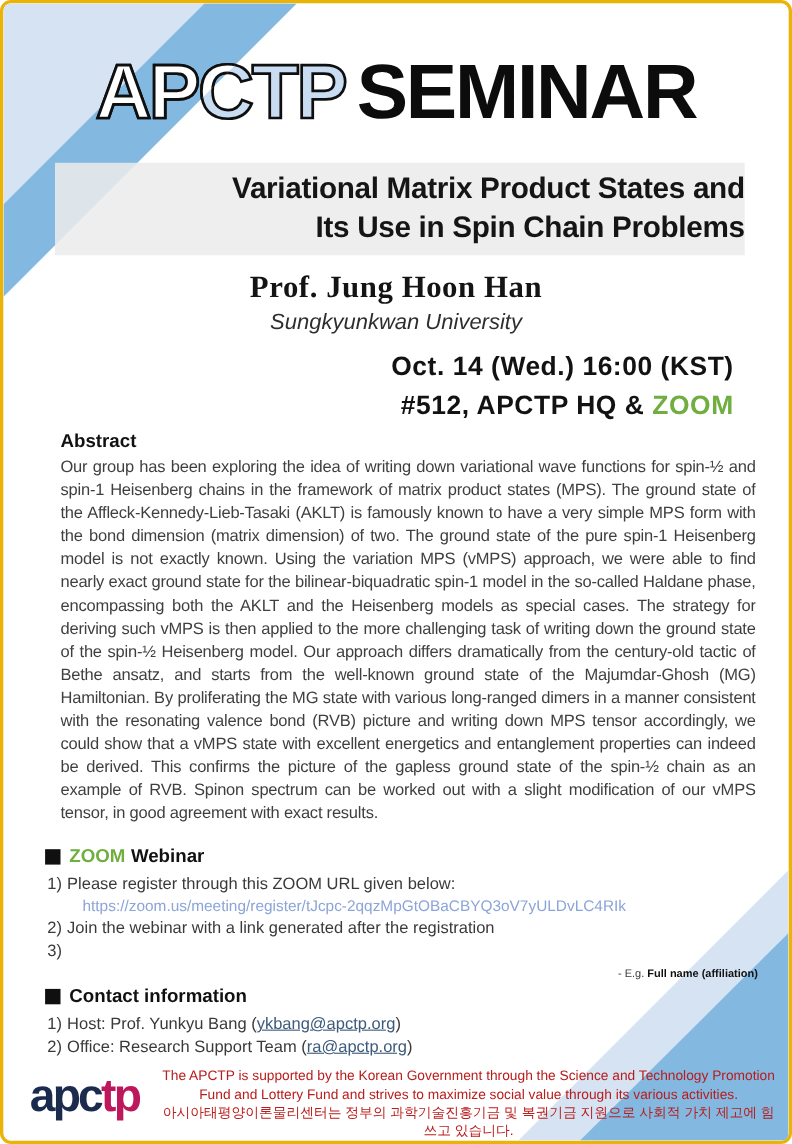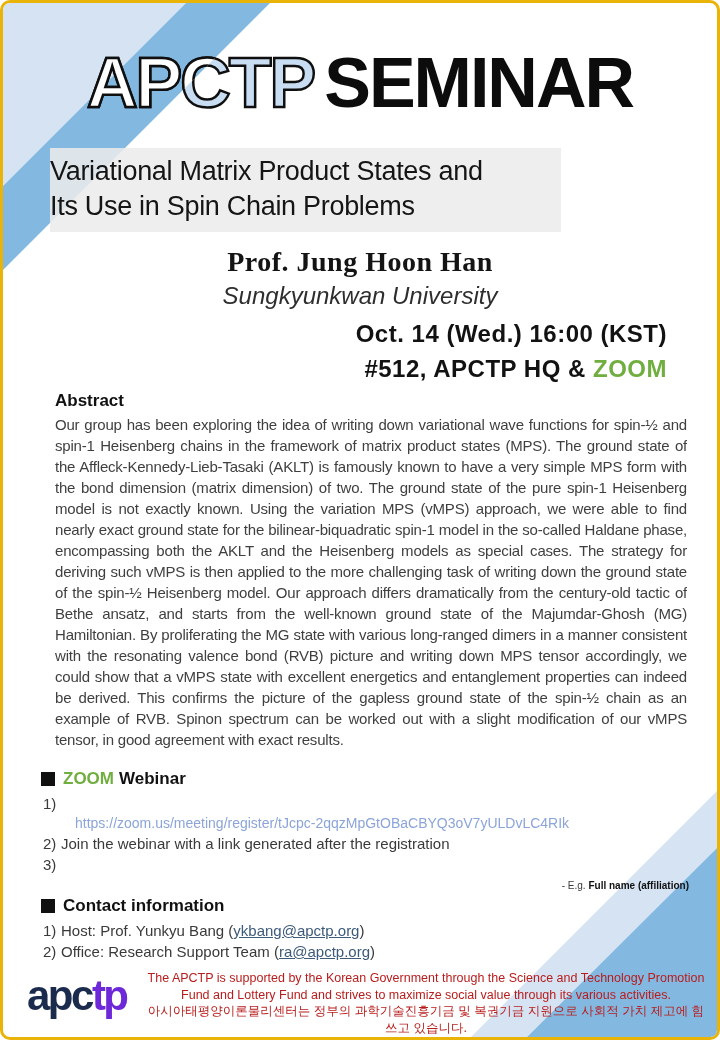--- a/index.html
+++ b/index.html
@@ -40,35 +40,35 @@
     -webkit-text-stroke: 2.5px #0f0f0f;
   }
   .hero .brand-solid { color: #0c0c0c; margin-left: 10px; }
   .hero-overlay { clip-path: polygon(0 0, 267px 0, 0 267px); }
   .hero-overlay .brand-outline { color: #ffffff; }
 
   
   .title-band {
     position: absolute;
     left: 47px; top: 145px;
-    width: 511px; height: 84px;
+    width: 627px; height: 84px;
     background: rgba(236,236,236,0.87);
-    text-align: left;
-    font-weight: normal;
+    text-align: right;
+    font-weight: bold;
     font-size: 27px;
     line-height: 35px;
     color: #151515;
     padding-top: 6px;
     letter-spacing: -0.3px;
   }
 
   
   .speaker { position: absolute; left: 0; right: 0; top: 243px; text-align: center; }
   .speaker-name { font-size: 28px; font-weight: bold; color: #141414; letter-spacing: 0.5px; font-family: Liberation Serif, serif; }
-  .speaker-affil { font-size: 24px; font-style: italic; color: #2e2e2e; margin-top: 4px; }
+  .speaker-affil { font-size: 20px; font-style: italic; color: #2e2e2e; margin-top: 4px; }
 
   
   .event { position: absolute; right: 50px; top: 313px; text-align: right; }
   .event-line { font-size: 24px; font-weight: bold; color: #121212; line-height: 35px; letter-spacing: 0.5px; }
   .zoom-green { color: #6fae3f; }
 
   
   .abstract { position: absolute; left: 52px; top: 388px; width: 632px; }
   .abstract-heading { font-size: 17px; font-weight: bold; color: #111; margin-bottom: 3px; }
   .abstract-body {
@@ -92,21 +92,21 @@
   .eg-bold { font-weight: bold; color: #111; }
   .email-link { color: #3c5a7a; text-decoration: underline; }
 
   
   .footer-logo {
     position: absolute; left: 24px; top: 972px;
     font-size: 42px; font-weight: bold; letter-spacing: -2.5px;
     line-height: 1;
   }
   .logo-dark { color: #1b2b4d; }
-  .logo-blue { color: #6d28d9; }
+  .logo-blue { color: #be185d; }
   .footer-text {
     position: absolute; left: 142px; right: 10px; top: 967px;
     text-align: center;
     font-size: 12.5px; line-height: 16.5px; color: #b91c1c;
   }
 </style>
 </head>
 <body>
 
 <div class="poster">
@@ -148,20 +148,21 @@
 
   <div class="section section-webinar">
     <div class="section-heading">
       <span class="square-bullet"></span>
       <span class="zoom-green">ZOOM</span>
       <span class="gap"></span>
       <span>Webinar</span>
     </div>
     <div class="item">
       <span class="item-num">1)</span>
+      <span>Please register through this ZOOM URL given below:</span>
     </div>
     <div class="url-line">
       <a href="#" class="url-link">https://zoom.us/meeting/register/tJcpc-2qqzMpGtOBaCBYQ3oV7yULDvLC4RIk</a>
     </div>
     <div class="item">
       <span class="item-num">2)</span>
       <span>Join the webinar with a link generated after the registration</span>
     </div>
     <div class="item">
       <span class="item-num">3)</span>

